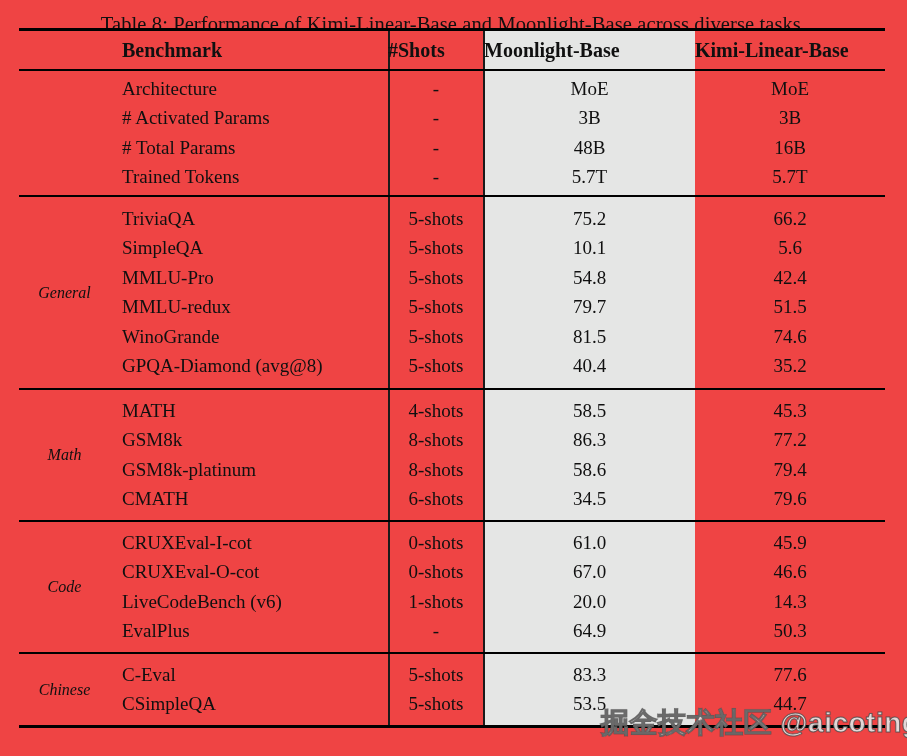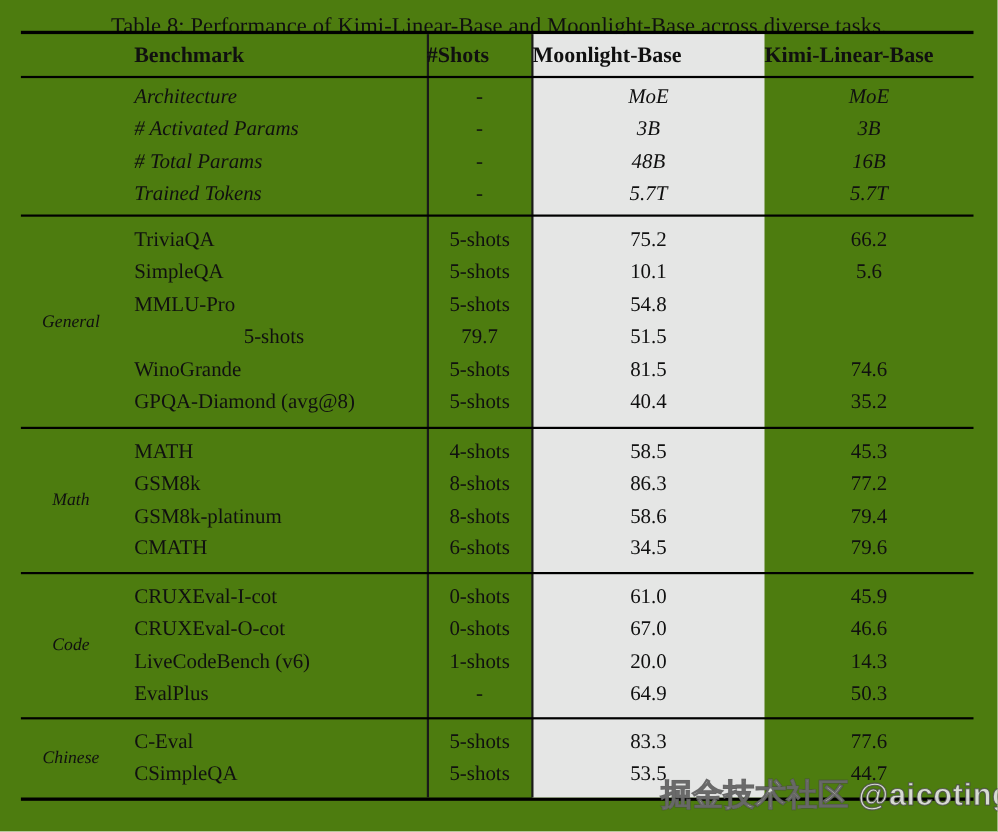--- a/index.html
+++ b/index.html
@@ -1,17 +1,17 @@
 <!DOCTYPE html>
 <html><head>
 <meta charset="utf-8">
 <style>
   html,body { margin:0; padding:0; background:#fff; }
   .page {
-    position:relative; width:907px; height:756px; background:#4d7c0f;
+    position:relative; width:907px; height:756px; background:#ef4444;
     font-family:"Liberation Serif","DejaVu Serif",serif; color:#101010;
     overflow:hidden;
   }
   .title {
     position:absolute; top:13px; left:0; width:100%;
     text-align:center; font-size:20.5px; letter-spacing:0.1px;
   }
   .twrap {
     position:absolute; left:19px; top:28px; width:866px;
     border-top:3px solid #000; border-bottom:3.5px solid #000;
@@ -30,21 +30,21 @@
     padding-left:91px; height:40px; align-items:center;
     font-weight:bold; font-size:20px;
     border-bottom:2px solid #000;
   }
   .hdr .h-bench { padding-left:12px; }
   .hdr .h-c { text-align:left; }
   .section {
     position:relative; z-index:2;
     border-bottom:2px solid #000; padding:6px 0;
   }
-  .section:nth-of-type(1) { padding:3px 0;font-style:italic; }
+  .section:nth-of-type(1) { padding:3px 0; }
   .section:nth-of-type(2) { padding:7px 0; }
   .section:last-of-type { border-bottom:none; }
   .group-label {
     position:absolute; left:0; top:0; bottom:0; width:91px;
     display:flex; align-items:center; justify-content:center;
     font-style:italic; font-size:16px; z-index:2;
   }
   .row {
     box-sizing:border-box; display:grid;
     grid-template-columns:278px 96px 211px 190px;
@@ -125,22 +125,24 @@
             <div class="row">
               <div class="cell c-bench">SimpleQA</div>
               <div class="cell c-shots">5-shots</div>
               <div class="cell c-kimi">10.1</div>
               <div class="cell c-moon">5.6</div>
             </div>
             <div class="row">
               <div class="cell c-bench">MMLU-Pro</div>
               <div class="cell c-shots">5-shots</div>
               <div class="cell c-kimi">54.8</div>
-            </div>
-            <div class="row">
+              <div class="cell c-moon">42.4</div>
+            </div>
+            <div class="row">
+              <div class="cell c-bench">MMLU-redux</div>
               <div class="cell c-shots">5-shots</div>
               <div class="cell c-kimi">79.7</div>
               <div class="cell c-moon">51.5</div>
             </div>
             <div class="row">
               <div class="cell c-bench">WinoGrande</div>
               <div class="cell c-shots">5-shots</div>
               <div class="cell c-kimi">81.5</div>
               <div class="cell c-moon">74.6</div>
             </div>

